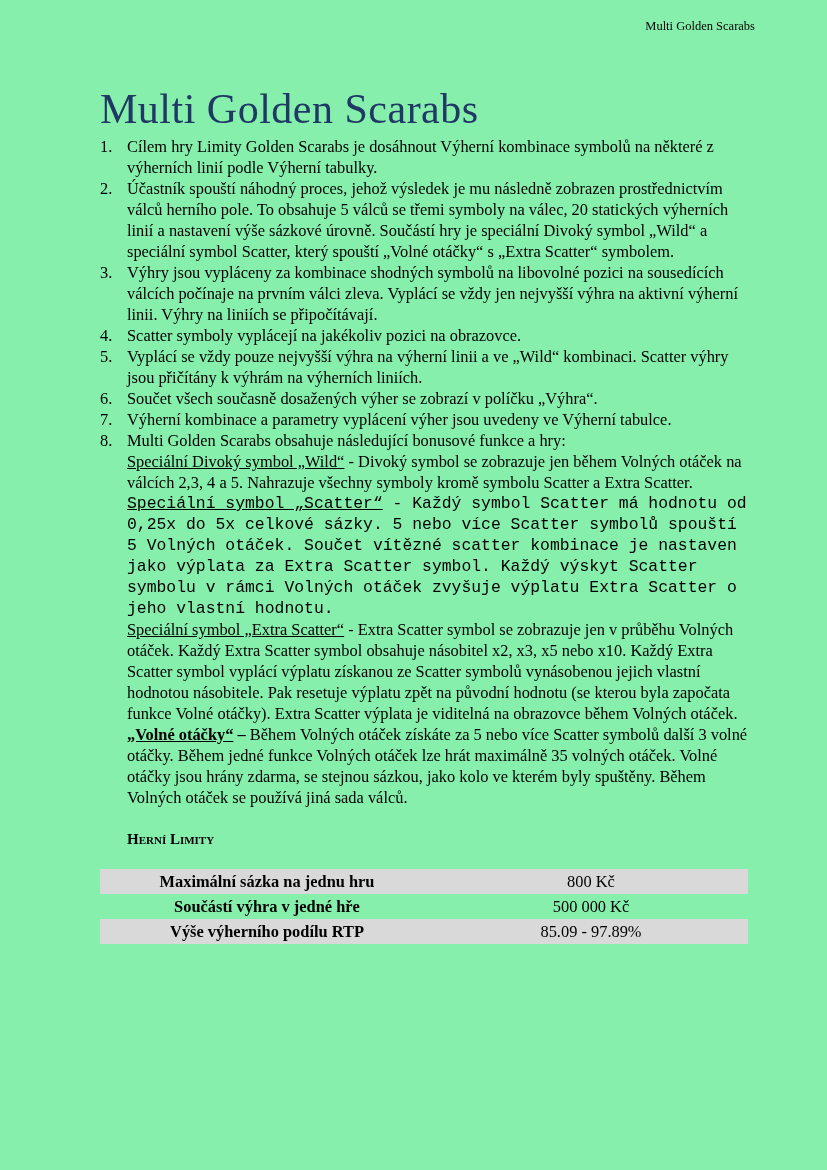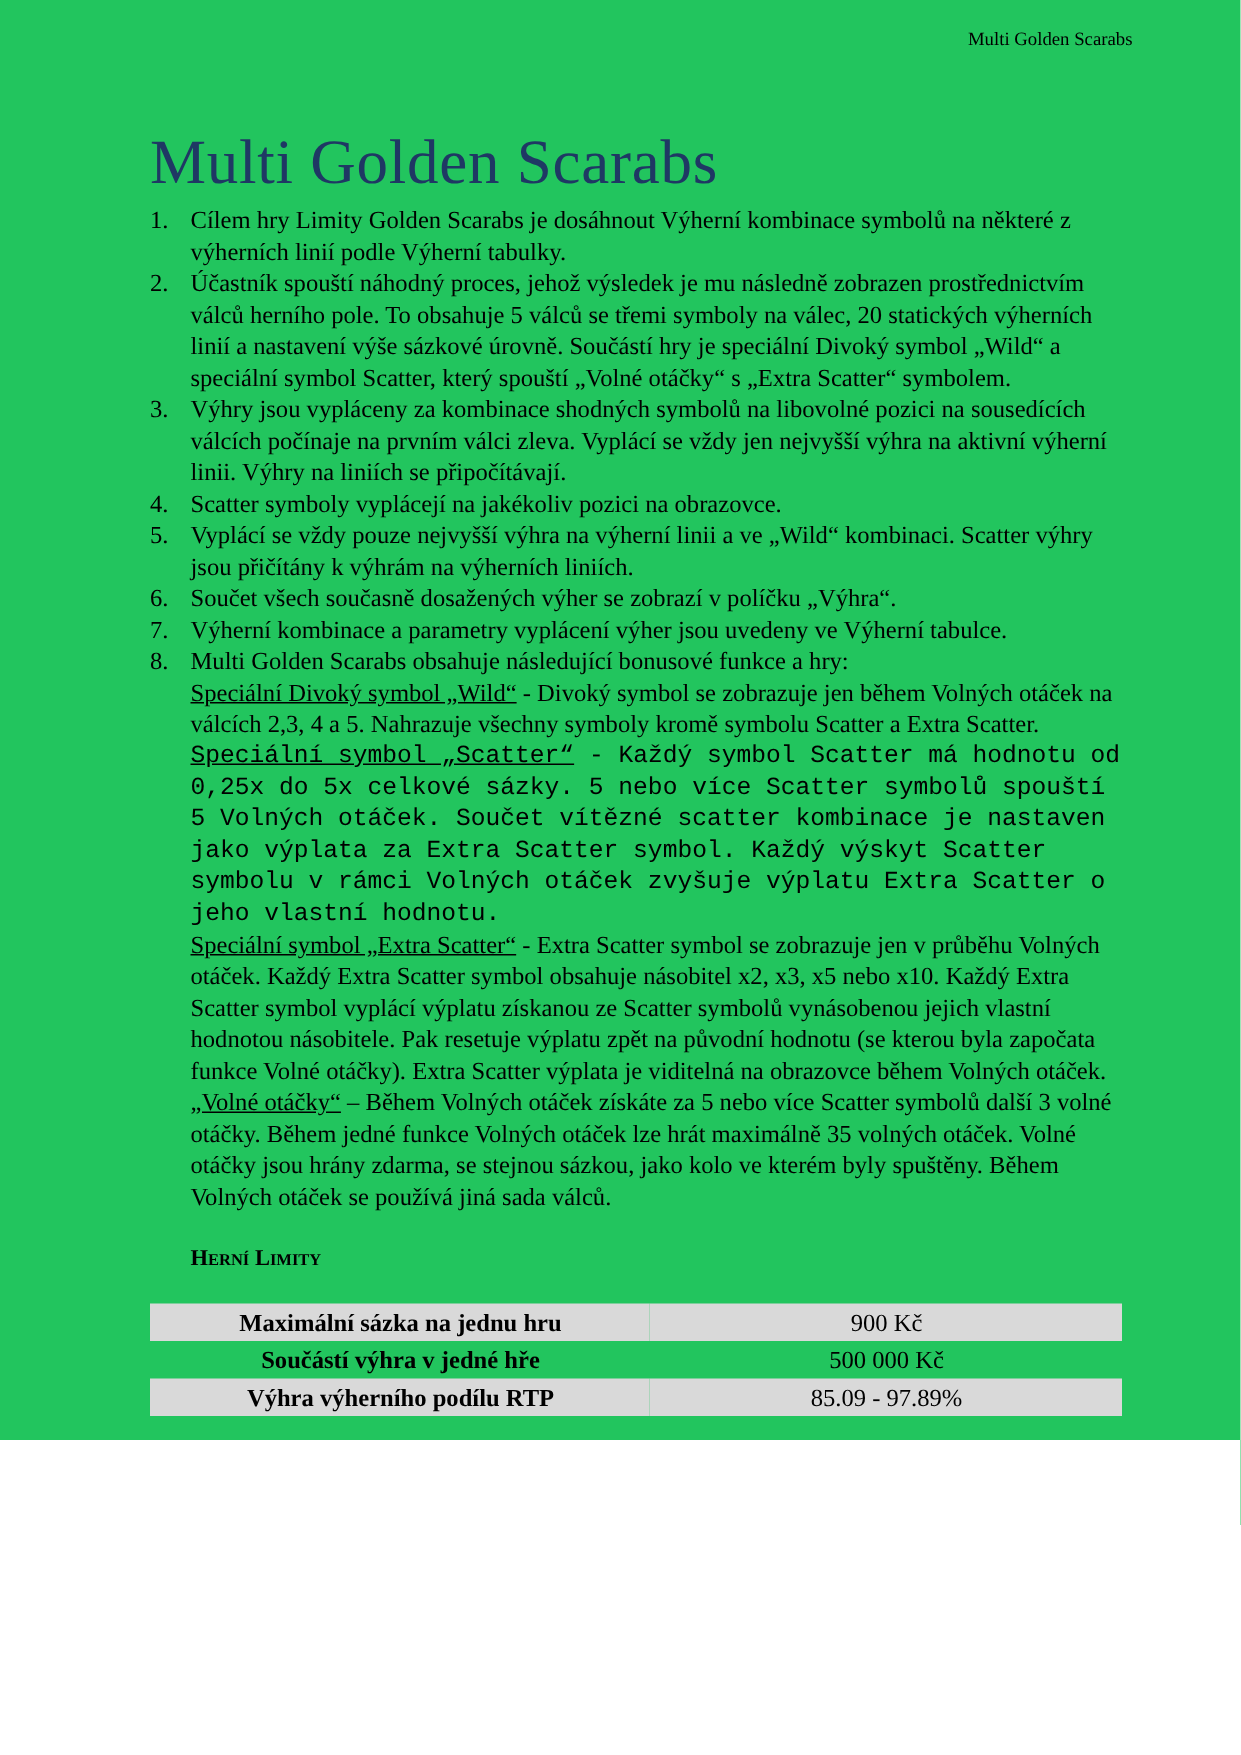--- a/index.html
+++ b/index.html
@@ -1,20 +1,20 @@
 <!DOCTYPE html>
 <html><head>
 <meta charset="utf-8">
 <style>
   * { margin:0; padding:0; box-sizing:border-box; }
   html,body { background:#ffffff; }
   .page {
     position:relative;
-    width:827px; height:960px;
-    background:#22c55e;
+    width:827px; height:1170px;
+    background:#86efac;
     font-family:"Liberation Serif", serif;
     color:#000;
     overflow:hidden;
   }
   .header-right {
     position:absolute;
     top:19px; right:72px;
     font-size:12.5px;
     line-height:15px;
   }
@@ -35,21 +35,21 @@
     font-variant:small-caps;
     font-size:15px;
     line-height:18px;
     margin-top:2px;
   }
   .rules { font-size:16.4px; line-height:21px; margin-top:2px; }
   .rule { display:flex; }
   .rule-num { flex:0 0 27px; }
   .rule-text { flex:1; }
   .feature-lead { text-decoration:underline;text-align:center; }
-  .b { font-weight:400; }
+  .b { font-weight:700; }
   .limits-heading {
     font-weight:700;
     font-variant:small-caps;
     font-size:15px;
     line-height:18px;
     margin:22px 0 21px 27px;
   }
   table.limits {
     width:100%;
     border-collapse:collapse;
@@ -129,27 +129,27 @@
       </div>
 
     </div>
 
     <div class="limits-heading">Herní Limity</div>
 
     <table class="limits">
       <tbody>
         <tr>
           <td class="label">Maximální sázka na jednu hru</td>
-          <td>900 Kč</td>
+          <td>800 Kč</td>
         </tr>
         <tr>
           <td class="label">Součástí výhra v jedné hře</td>
           <td>500 000 Kč</td>
         </tr>
         <tr>
-          <td class="label">Výhra výherního podílu RTP</td>
+          <td class="label">Výše výherního podílu RTP</td>
           <td>85.09 - 97.89%</td>
         </tr>
       </tbody>
     </table>
 
   </div>
 </div>
 
 </body></html>

